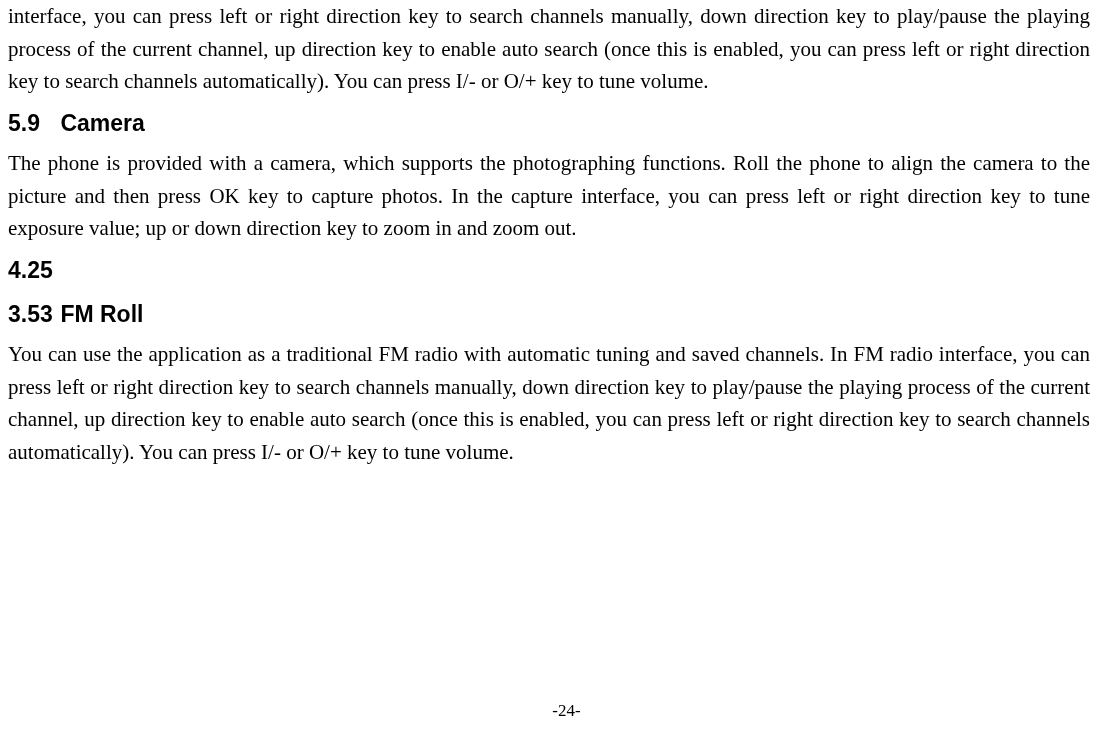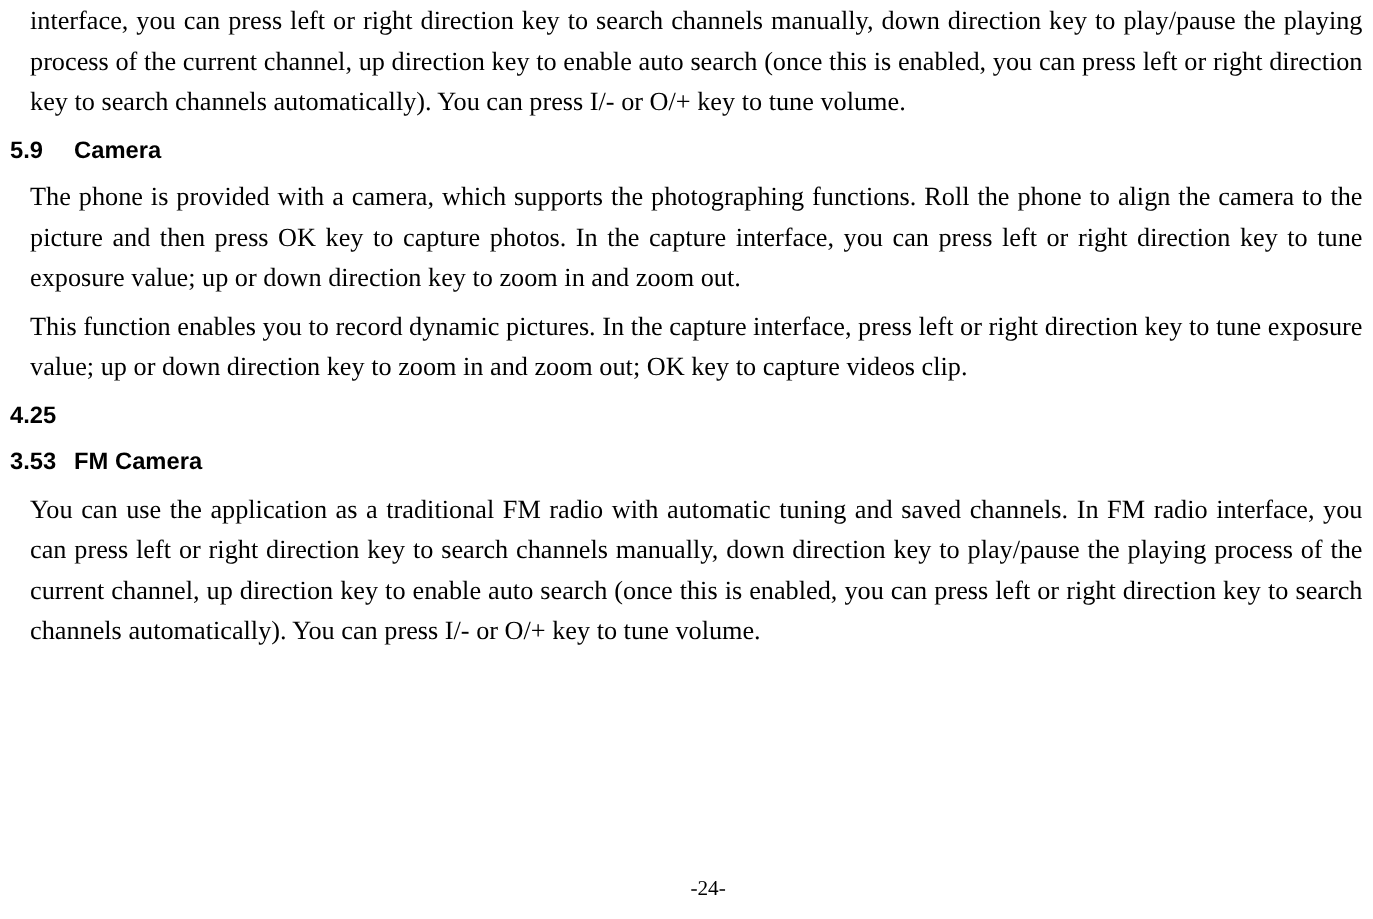--- a/index.html
+++ b/index.html
@@ -16,26 +16,25 @@
       color: #000000;
       padding: 0 8px;
       position: relative;
     }
     .content {
       line-height: 1.55;
     }
     .body-text {
       text-align: justify;
       margin-bottom: 6px;
-      margin-left: 16px;
     }
     .heading {
       font-family: Arial, Helvetica, sans-serif;
       font-weight: bold;
-      font-size: 19px;
+      font-size: 23px;
       margin-top: 8px;
       margin-bottom: 6px;
     }
     .heading .num {
       display: inline-block;
       min-width: 46px;
     }
     .page-number {
       position: absolute;
       bottom: 14px;
@@ -53,28 +52,27 @@
   <p class="body-text">interface, you can press left or right direction key to search channels manually, down direction key to play/pause the playing process of the current channel, up direction key to enable auto search (once this is enabled, you can press left or right direction key to search channels automatically). You can press I/- or O/+ key to tune volume.</p>
 
   <div class="heading">
     <span class="num">5.9</span>
     <span>Camera</span>
   </div>
 
   <p class="body-text">The phone is provided with a camera, which supports the photographing functions. Roll the phone to align the camera to the picture and then press OK key to capture photos. In the capture interface, you can press left or right direction key to tune exposure value; up or down direction key to zoom in and zoom out.</p>
 
 
-  <p class="body-text">This function enables you to record dynamic pictures. In the capture interface, press left or right direction key to tune exposure value; up or down direction key to zoom in and zoom out; OK key to capture videos clip.</p>
 
   <div class="heading">
     <span class="num">4.25</span>
     <span></span>
   </div>
 
   <div class="heading">
     <span class="num">3.53</span>
-    <span>FM Camera</span>
+    <span>FM Roll</span>
   </div>
 
   <p class="body-text">You can use the application as a traditional FM radio with automatic tuning and saved channels. In FM radio interface, you can press left or right direction key to search channels manually, down direction key to play/pause the playing process of the current channel, up direction key to enable auto search (once this is enabled, you can press left or right direction key to search channels automatically). You can press I/- or O/+ key to tune volume.</p>
 </div>
 
 <div class="page-number">-24-</div>
 
 </body></html>

